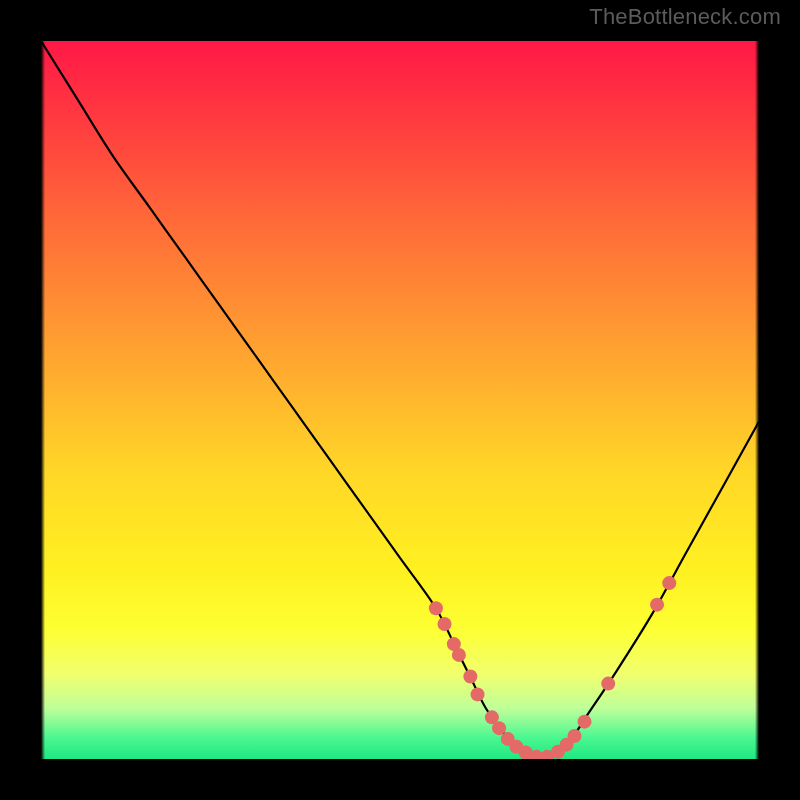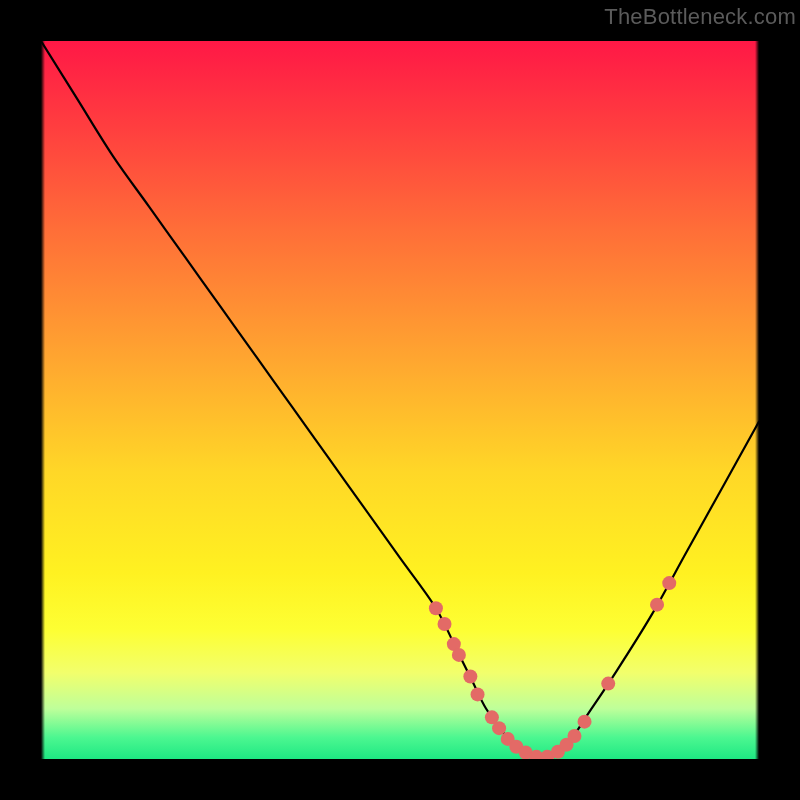--- a/index.html
+++ b/index.html
@@ -53,21 +53,21 @@
   .curve-svg {
     position: absolute;
     left: 0;
     top: 0;
     width: 100%;
     height: 100%;
   }
   .watermark {
     position: absolute;
     top: 4px;
-    right: 4px;
+    right: 19px;
     color: #5b5b5b;
     font-size: 22px;
     font-weight: 500;
     letter-spacing: 0.2px;
     user-select: none;
   }
 </style>
 </head>
 <body>
 

